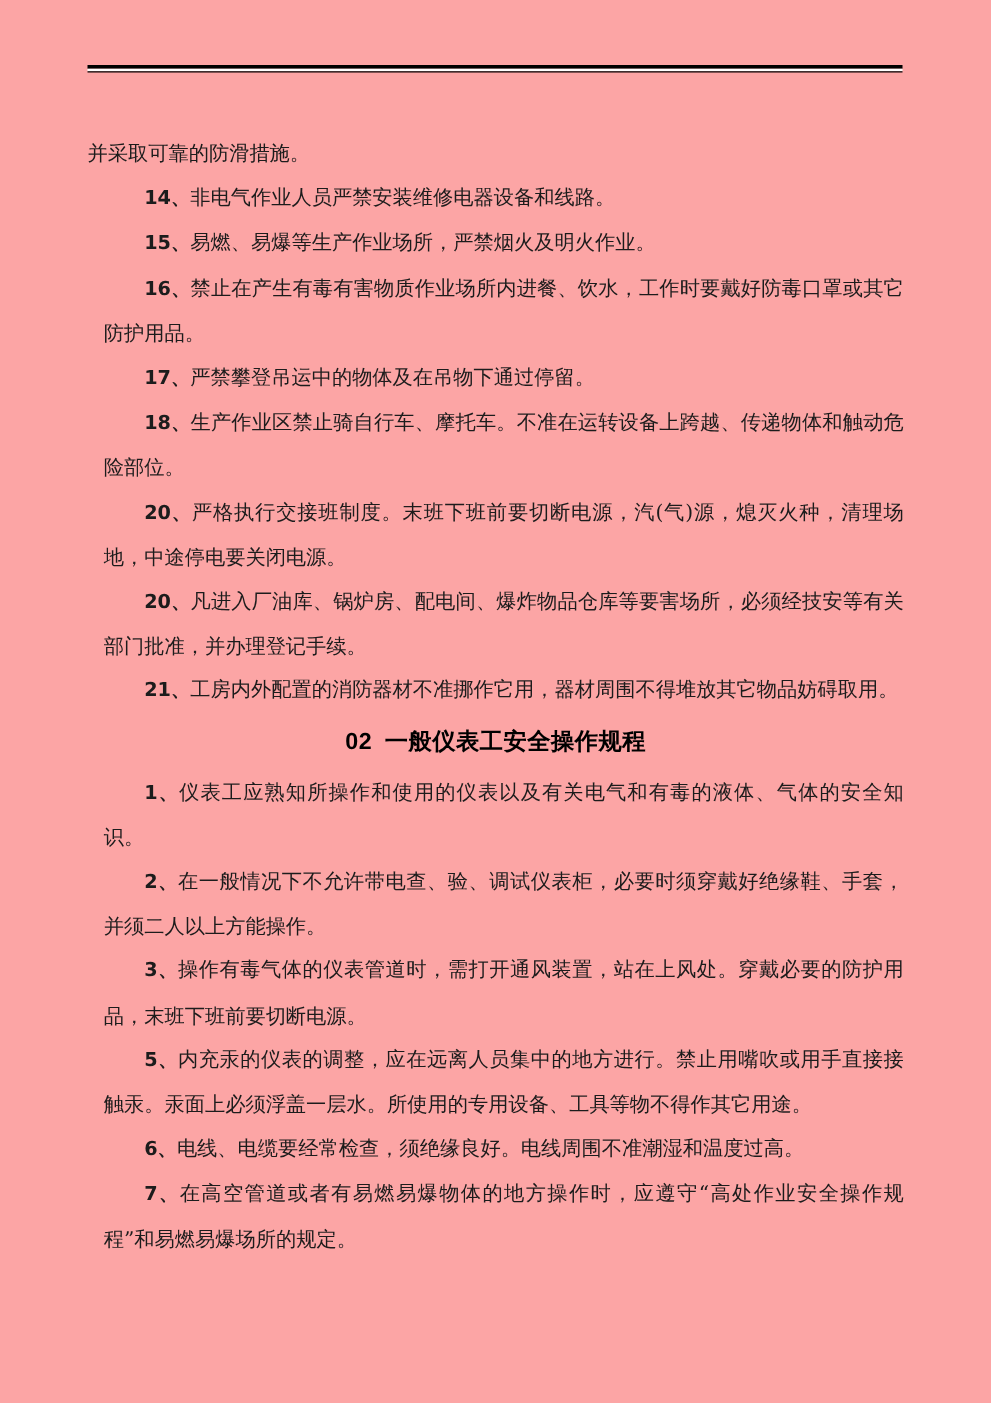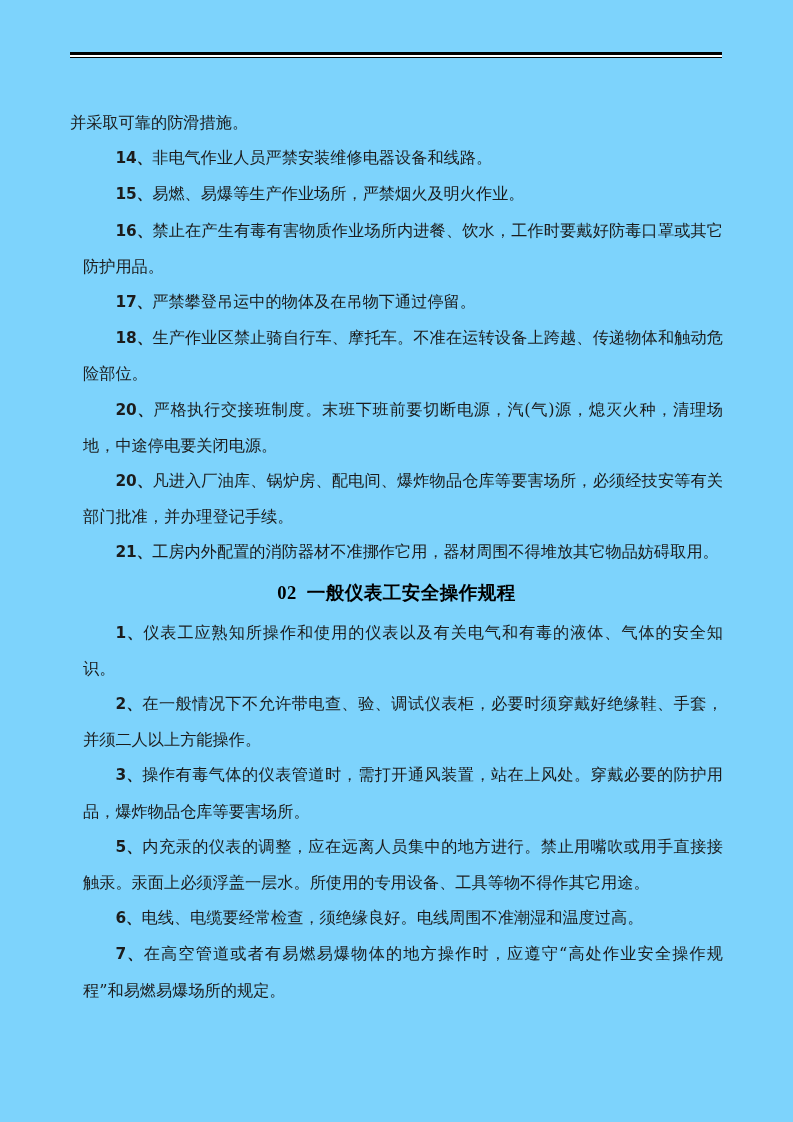--- a/index.html
+++ b/index.html
@@ -14,21 +14,21 @@
     font-family: "DejaVu Serif", "Liberation Serif", serif;
     color: #1a1a1a;
     overflow: hidden;
   }
 
   .page {
     position: absolute;
     left: 0; top: 0;
     width: 793px;
     height: 1122px;
-    background: #7dd3fc;
+    background: #fca5a5;
   }
 
   
   .header-rule {
     position: absolute;
     left: 70px;
     top: 52px;
     width: 652px;
   }
   .header-rule .rule-thick {
@@ -88,21 +88,21 @@
     padding: 0;
     text-align: center;
     font-family: "DejaVu Sans", "Liberation Sans", sans-serif;
     font-weight: bold;
     font-size: 18.6px;
     line-height: 44px;
     color: #000000;
     letter-spacing: 0.4px;
   }
   h2.section-heading .heading-num {
-    font-family: Liberation Serif, serif;
+    font-family: Liberation Sans, sans-serif;
     font-weight: bold;
   }
   h2.section-heading .heading-text {
     font-family: Liberation Serif, serif;
     font-weight: bold;
   }
   .heading-spacer { display: inline-block; width: 10px; }
 </style>
 </head>
 <body>
@@ -158,21 +158,21 @@
 
     <p class="para indent">
       <span class="num">1、</span><span>仪表工应熟知所操作和使用的仪表以及有关电气和有毒的液体、气体的安全知识。</span>
     </p>
 
     <p class="para indent">
       <span class="num">2、</span><span>在一般情况下不允许带电查、验、调试仪表柜，必要时须穿戴好绝缘鞋、手套，并须二人以上方能操作。</span>
     </p>
 
     <p class="para indent">
-      <span class="num">3、</span><span>操作有毒气体的仪表管道时，需打开通风装置，站在上风处。穿戴必要的防护用品，爆炸物品仓库等要害场所。</span>
+      <span class="num">3、</span><span>操作有毒气体的仪表管道时，需打开通风装置，站在上风处。穿戴必要的防护用品，末班下班前要切断电源。</span>
     </p>
 
 
     <p class="para indent">
       <span class="num">5、</span><span>内充汞的仪表的调整，应在远离人员集中的地方进行。禁止用嘴吹或用手直接接触汞。汞面上必须浮盖一层水。所使用的专用设备、工具等物不得作其它用途。</span>
     </p>
 
     <p class="para indent">
       <span class="num">6、</span><span>电线、电缆要经常检查，须绝缘良好。电线周围不准潮湿和温度过高。</span>
     </p>

